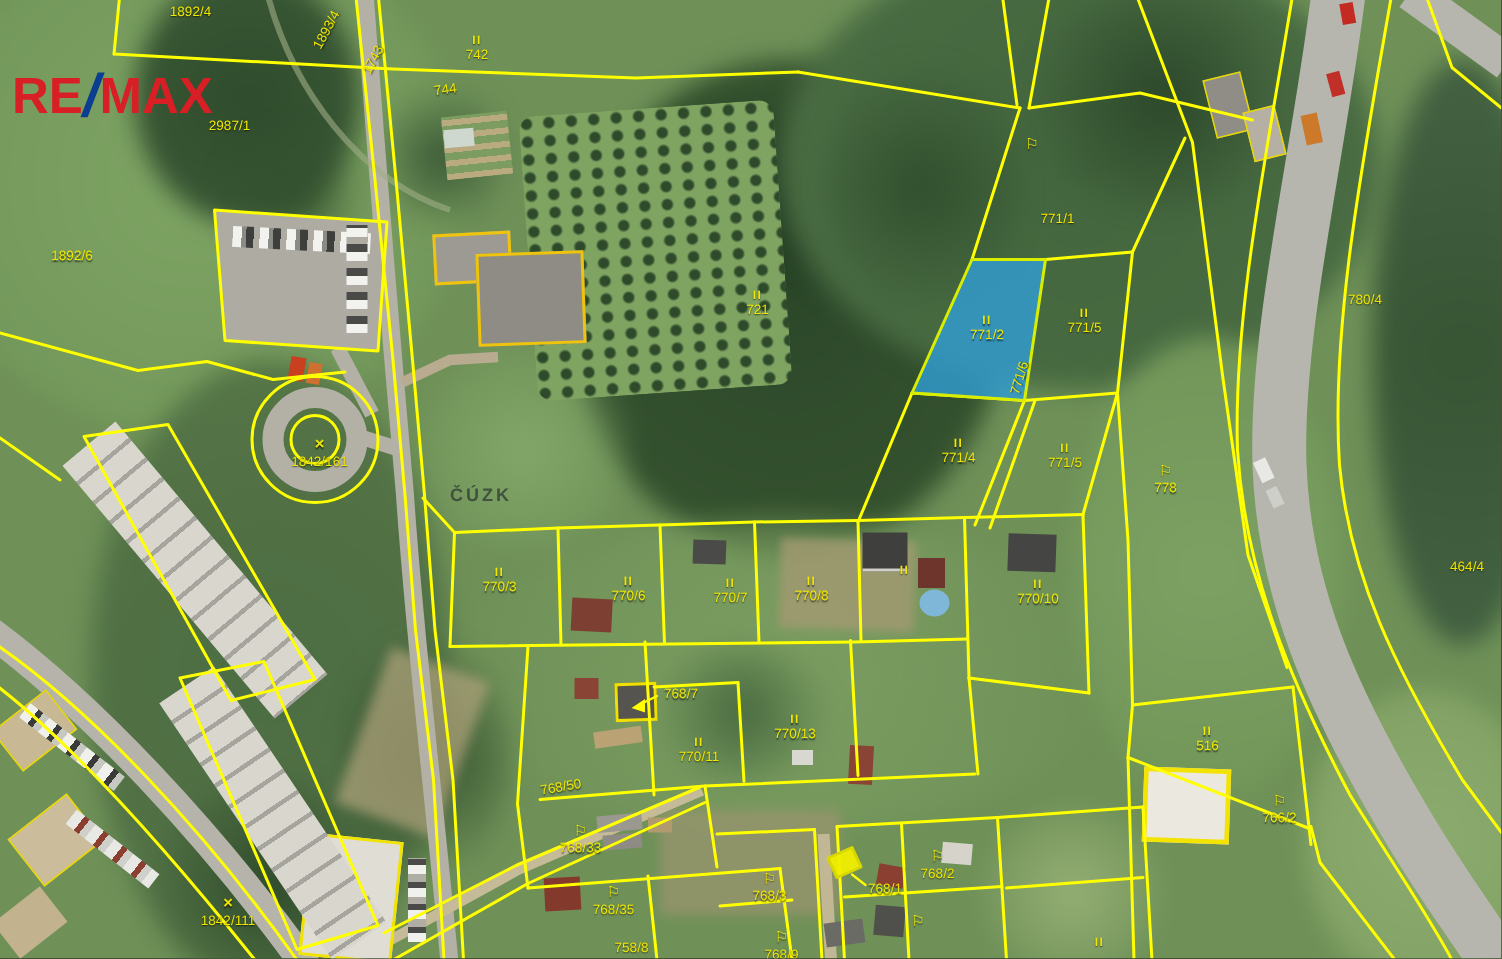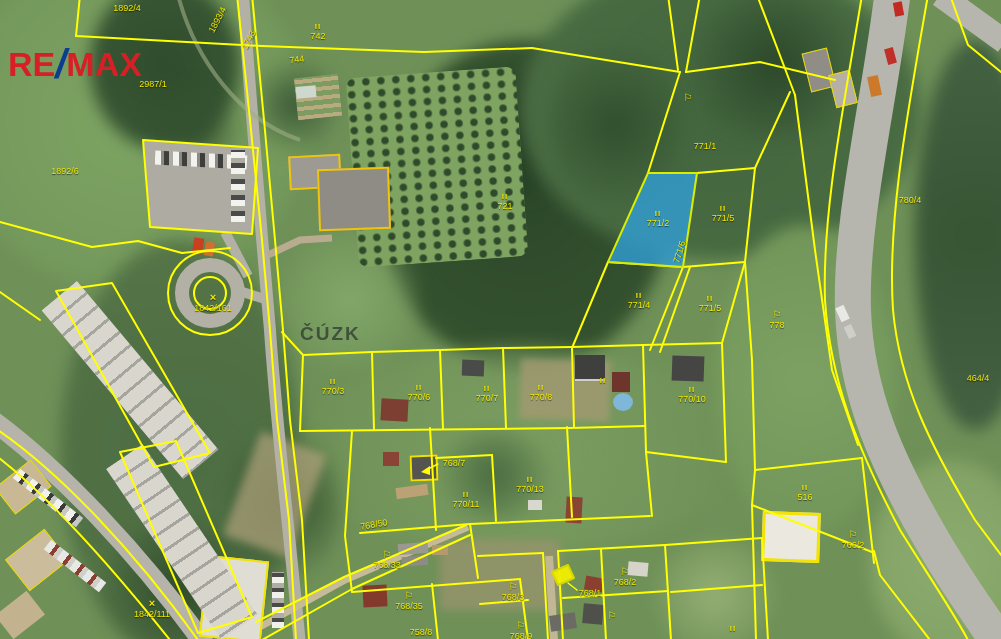--- a/index.html
+++ b/index.html
@@ -15,21 +15,21 @@
   .map-label{position:absolute;color:#f0e600;font-size:9px;line-height:1;
     text-shadow:0 1px 1px rgba(0,0,0,.6);white-space:nowrap;text-align:center;z-index:6;}
   .map-label .sym{display:block;margin:0 auto 1px auto;font-weight:bold;}
   .sym-II{font-size:8px;letter-spacing:1px;}
   .sym-flag{font-size:10px;font-family:"DejaVu Sans",sans-serif;}
   .sym-tree{font-size:11px;}
   #brand{position:absolute;left:8px;top:42px;z-index:8;font-weight:bold;
     font-size:34px;letter-spacing:0px;line-height:1;}
   #brand .slash{font-size:40px;font-style:italic;font-weight:bold;position:relative;top:2px;}
   #watermark{position:absolute;left:300px;top:323px;z-index:7;font-weight:bold;
-    font-size:19px;letter-spacing:2px;color:rgba(45,58,50,.75);}
+    font-size:12px;letter-spacing:2px;color:rgba(45,58,50,.75);}
 </style>
 </head>
 <body>
 
 <div id="stage">
 
   <div class="blob" style="left:-50px;top:-50px;width:360px;height:340px;background:radial-gradient(circle,#7ea463,#6f9358);"></div>
   <div class="blob" style="left:90px;top:-20px;width:150px;height:170px;background:radial-gradient(circle,#2f4c2c,#3c5a37);"></div>
   <div class="blob" style="left:145px;top:85px;width:100px;height:90px;background:radial-gradient(circle,#33512f,transparent 75%);"></div>
   <div class="blob" style="left:250px;top:55px;width:90px;height:100px;background:radial-gradient(circle,#3a5836,transparent 75%);"></div>
@@ -221,21 +221,21 @@
     <path d="M252,-5 L264,120 L275,240 L283,330 L290,420 L302,520 L309,640"></path>
   </svg>
 
   <div id="labels">
       <div class="map-label" style="left: 127px; top: 8px; transform: translate(-50%, -50%);"><span>1892/4</span></div>
       <div class="map-label" style="left: 218px; top: 20px; transform: translate(-50%, -50%) rotate(-62deg);"><span>1893/4</span></div>
       <div class="map-label" style="left: 249px; top: 40px; transform: translate(-50%, -50%) rotate(-62deg);"><span>1743</span></div>
       <div class="map-label" style="left: 318px; top: 32px; transform: translate(-50%, -50%);"><span class="sym sym-II">II</span><span>742</span></div>
       <div class="map-label" style="left: 297px; top: 60px; transform: translate(-50%, -50%) rotate(-8deg);"><span>744</span></div>
       <div class="map-label" style="left: 153px; top: 84px; transform: translate(-50%, -50%);"><span>2987/1</span></div>
-      <div class="map-label" style="left: 65px; top: 171px; transform: translate(-50%, -50%);"><span>1892/6</span></div>
+      <div class="map-label" style="left: 48px; top: 171px; transform: translate(-50%, -50%);"><span>1892/6</span></div>
       <div class="map-label" style="left: 505px; top: 202px; transform: translate(-50%, -50%);"><span class="sym sym-II">II</span><span>721</span></div>
       <div class="map-label" style="left: 705px; top: 146px; transform: translate(-50%, -50%);"><span>771/1</span></div>
       <div class="map-label" style="left: 688px; top: 98px; transform: translate(-50%, -50%);">
         <span class="sym sym-flag">⚐</span>
       </div>
       <div class="map-label" style="left: 658px; top: 219px; transform: translate(-50%, -50%);"><span class="sym sym-II">II</span><span>771/2</span></div>
       <div class="map-label" style="left: 723px; top: 214px; transform: translate(-50%, -50%);"><span class="sym sym-II">II</span><span>771/5</span></div>
       <div class="map-label" style="left: 639px; top: 301px; transform: translate(-50%, -50%);"><span class="sym sym-II">II</span><span>771/4</span></div>
       <div class="map-label" style="left: 710px; top: 304px; transform: translate(-50%, -50%);"><span class="sym sym-II">II</span><span>771/5</span></div>
       <div class="map-label" style="left: 680px; top: 252px; transform: translate(-50%, -50%) rotate(-73deg);"><span>771/6</span></div>

